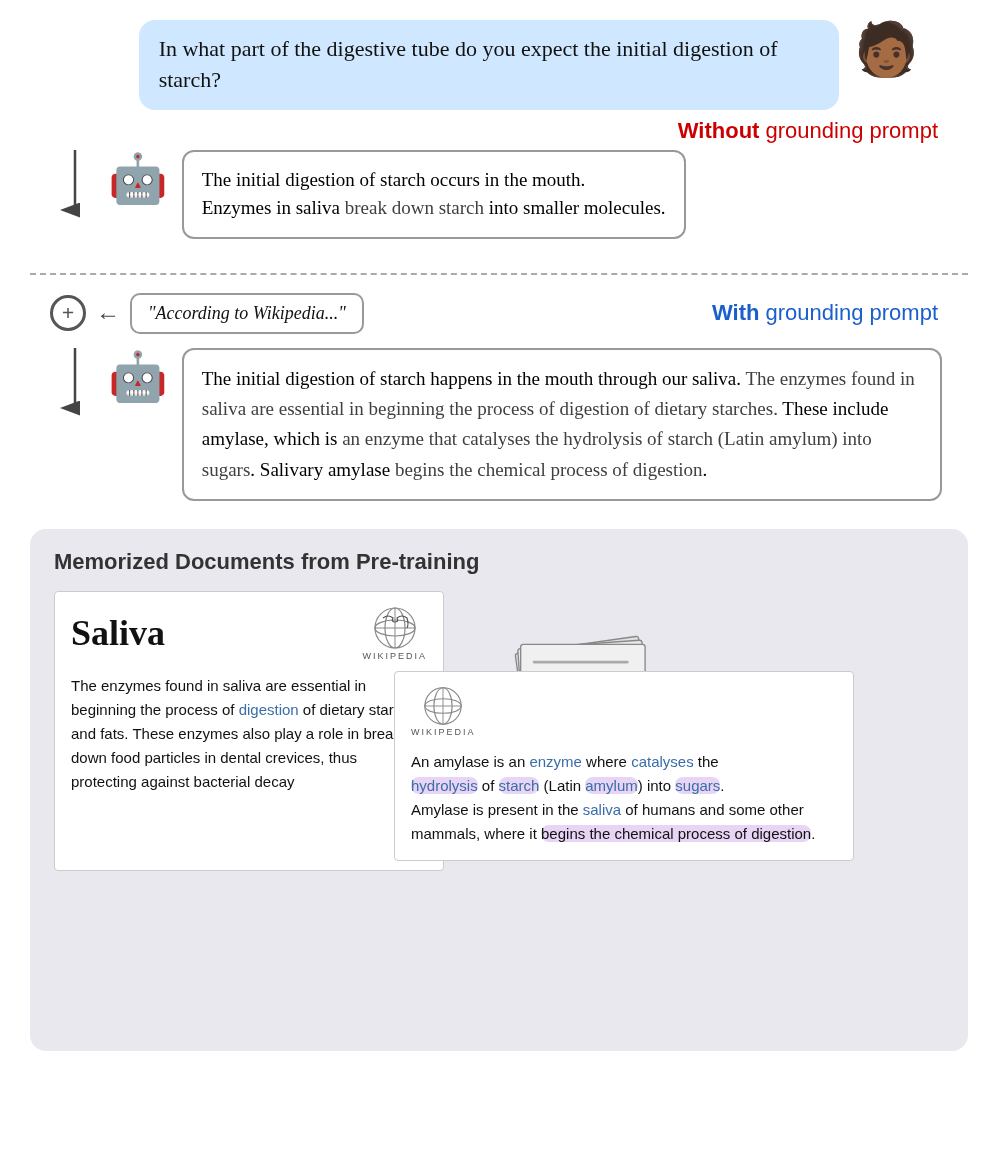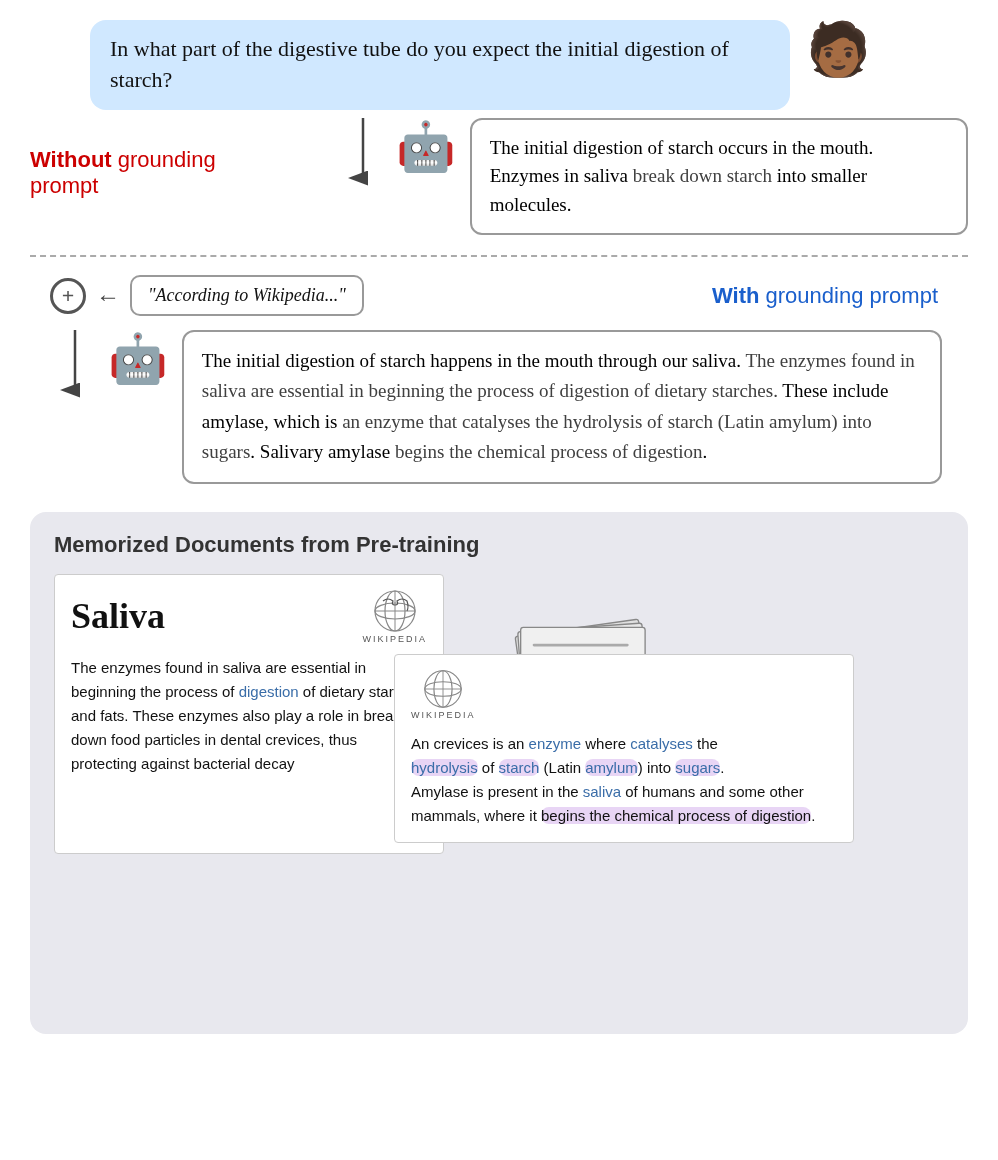--- a/index.html
+++ b/index.html
@@ -17,21 +17,21 @@
       padding: 20px 30px;
       display: flex;
       flex-direction: column;
       gap: 0px;
     }
 
     
     .question-row {
       display: flex;
       align-items: flex-start;
-      justify-content: flex-start;
+      justify-content: center;
       margin-bottom: 8px;
       padding-left: 60px;
       gap: 16px;
     }
 
     .question-bubble {
       background: #d0e8ff;
       border-radius: 16px;
       padding: 14px 20px;
       font-size: 22px;
@@ -43,22 +43,22 @@
     .emoji-avatar {
       font-size: 52px;
       line-height: 1;
       align-self: flex-start;
       margin-top: 4px;
     }
 
     
     .without-grounding-section {
       display: flex;
-      flex-direction: row;
-      margin-bottom: 2px;
+      flex-direction: column;
+      margin-bottom: 16px;
     }
 
     .without-label-row {
       display: flex;
       justify-content: flex-end;
       align-items: center;
       padding-right: 30px;
       margin-bottom: 6px;
     }
 
@@ -410,21 +410,21 @@
               <circle cx="22" cy="22" r="20" fill="none" stroke="#888" stroke-width="1.2"></circle>
               <ellipse cx="22" cy="22" rx="10" ry="20" fill="none" stroke="#888" stroke-width="1.2"></ellipse>
               <ellipse cx="22" cy="22" rx="20" ry="8" fill="none" stroke="#888" stroke-width="1.2"></ellipse>
               <line x1="2" y1="22" x2="42" y2="22" stroke="#888" stroke-width="1"></line>
               <line x1="22" y1="2" x2="22" y2="42" stroke="#888" stroke-width="1"></line>
             </svg>
             <span style="font-size:9px; letter-spacing:2px; color:#555;">Wikipedia</span>
           </div>
         </div>
         <div class="wiki-body-text">
-          <span>An crevices is an </span><a class="wiki-link">enzyme</a><span> where </span><a class="wiki-link">catalyses</a><span> the</span>
+          <span>An amylase is an </span><a class="wiki-link">enzyme</a><span> where </span><a class="wiki-link">catalyses</a><span> the</span>
           <br>
           <span class="highlight-purple-bg"><a class="wiki-link">hydrolysis</a></span><span> of </span><span class="highlight-purple-bg"><a class="wiki-link">starch</a></span><span> (Latin </span><span class="highlight-purple-bg"><a class="wiki-link">amylum</a></span><span>) into </span><span class="highlight-purple-bg"><a class="wiki-link">sugars</a></span><span>.</span>
           <br>
           <span>Amylase is present in the </span><a class="wiki-link">saliva</a><span> of humans and some other mammals, where it </span><span class="highlight-purple-bg"><span>begins the chemical process of digestion</span></span><span>.</span>
         </div>
       </div>
 
     </div>
   </div>
 

